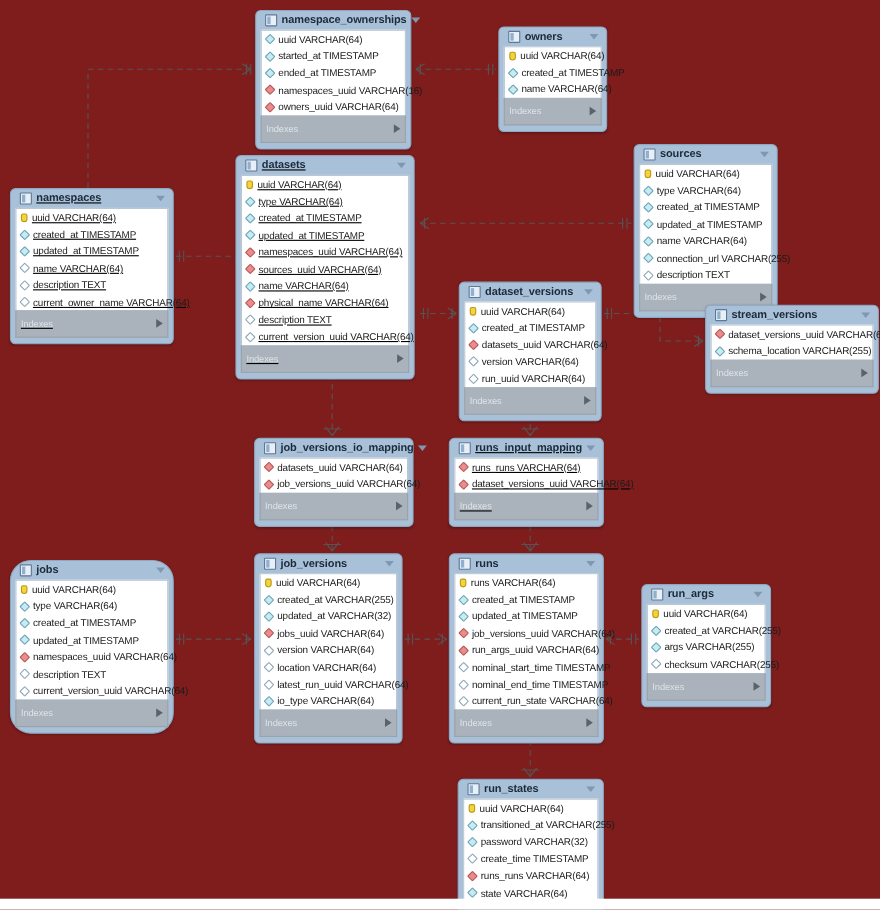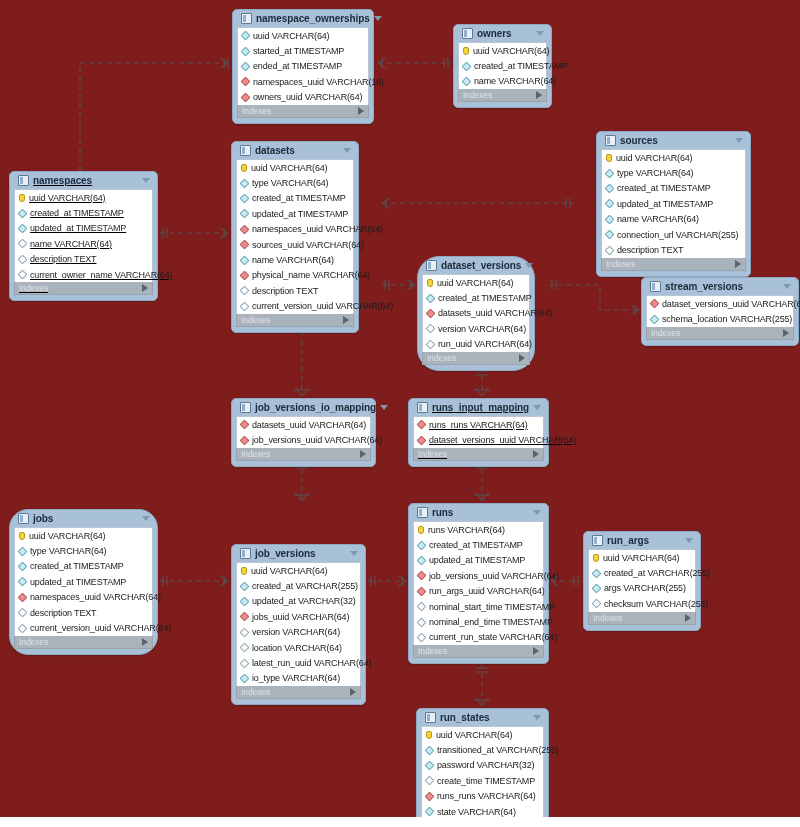--- a/index.html
+++ b/index.html
@@ -123,21 +123,21 @@
     transform: rotate(45deg);
     border-radius: 1px;
   }
   .idx {
     background: #aab3bb;
     border: 1px solid #99a3ab;
     border-top: none;
     height: 13px;
     display: flex;
     align-items: center;
-    padding: 0 4px;
+    padding: 12px 4px;
   }
   .idx-txt {
     font-size: 8.5px;
     color: #dde3e8;
     letter-spacing: -0.1px;
   }
   .idx-arrow {
     margin-left: auto;
     width: 0; height: 0;
     border-top: 4px solid transparent;
@@ -296,21 +296,21 @@
           <div class="col">
             <span class="b b-at"></span>
             <span class="col-txt">name VARCHAR(64)</span>
           </div>
         </div>
         <div class="idx">
           <span class="idx-txt">Indexes</span>
           <span class="idx-arrow"></span>
         </div>
       </div>
-      <div class="tbl" style="left: 231px; top: 141px; width: 128px;">
+      <div class="tbl" style="left: 214px; top: 141px; width: 163px; text-decoration: underline;">
         <div class="tbl-hdr">
           <span class="tbl-ico"></span>
           <span class="tbl-name">datasets</span>
           <span class="tbl-caret"></span>
         </div>
         <div class="tbl-body">
           <div class="col">
             <span class="b b-pk"></span>
             <span class="col-txt">uuid VARCHAR(64)</span>
           </div>
@@ -386,21 +386,21 @@
           <div class="col">
             <span class="b b-nl"></span>
             <span class="col-txt">current_owner_name VARCHAR(64)</span>
           </div>
         </div>
         <div class="idx">
           <span class="idx-txt">Indexes</span>
           <span class="idx-arrow"></span>
         </div>
       </div>
-      <div class="tbl" style="left: 596px; top: 131px; width: 155px;">
+      <div class="tbl" style="left: 576px; top: 131px; width: 131px;">
         <div class="tbl-hdr">
           <span class="tbl-ico"></span>
           <span class="tbl-name">sources</span>
           <span class="tbl-caret"></span>
         </div>
         <div class="tbl-body">
           <div class="col">
             <span class="b b-pk"></span>
             <span class="col-txt">uuid VARCHAR(64)</span>
           </div>
@@ -427,21 +427,21 @@
           <div class="col">
             <span class="b b-nl"></span>
             <span class="col-txt">description TEXT</span>
           </div>
         </div>
         <div class="idx">
           <span class="idx-txt">Indexes</span>
           <span class="idx-arrow"></span>
         </div>
       </div>
-      <div class="tbl" style="left: 417px; top: 256px; width: 118px; border-radius: 22px;">
+      <div class="tbl" style="left: 417px; top: 256px; width: 130px;">
         <div class="tbl-hdr">
           <span class="tbl-ico"></span>
           <span class="tbl-name">dataset_versions</span>
           <span class="tbl-caret"></span>
         </div>
         <div class="tbl-body">
           <div class="col">
             <span class="b b-pk"></span>
             <span class="col-txt">uuid VARCHAR(64)</span>
           </div>
@@ -564,21 +564,21 @@
           <div class="col">
             <span class="b b-nl"></span>
             <span class="col-txt">current_version_uuid VARCHAR(64)</span>
           </div>
         </div>
         <div class="idx">
           <span class="idx-txt">Indexes</span>
           <span class="idx-arrow"></span>
         </div>
       </div>
-      <div class="tbl" style="left: 231px; top: 503px; width: 135px; margin-top: 41px;">
+      <div class="tbl" style="left: 231px; top: 503px; width: 135px;">
         <div class="tbl-hdr">
           <span class="tbl-ico"></span>
           <span class="tbl-name">job_versions</span>
           <span class="tbl-caret"></span>
         </div>
         <div class="tbl-body">
           <div class="col">
             <span class="b b-pk"></span>
             <span class="col-txt">uuid VARCHAR(64)</span>
           </div>

